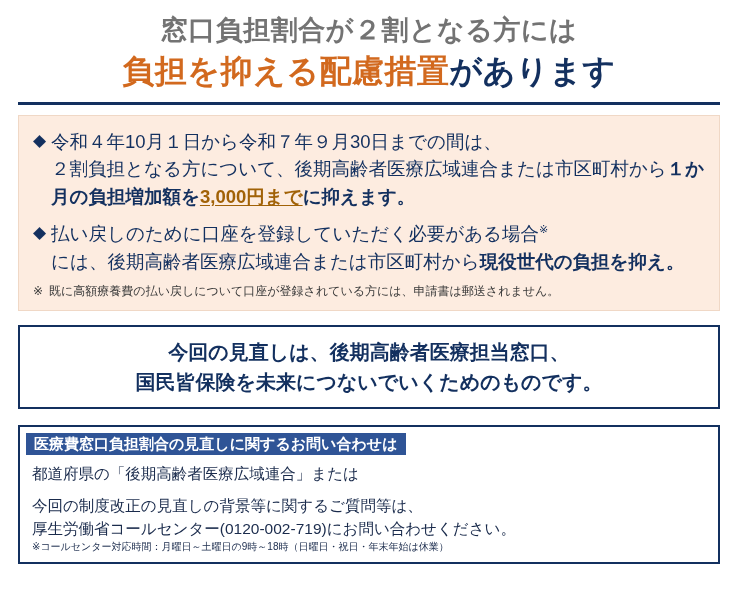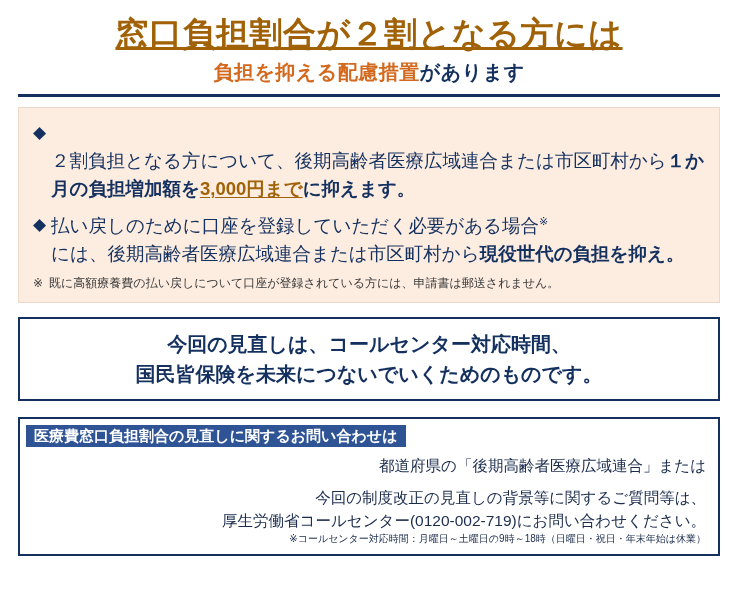--- a/index.html
+++ b/index.html
@@ -21,29 +21,28 @@
     box-sizing: border-box;
     padding: 0 18px;
   }
 
   
   .header {
     padding-top: 12px;
     text-align: center;
   }
   .header-line1 {
-    font-size: 33px;
-    font-weight: bold;
-    color: #a16207;
+    font-size: 27px;
+    font-weight: bold;
+    color: #737373;
     letter-spacing: 0.5px;
     line-height: 1.35;
-    text-decoration: underline;
   }
   .header-line2 {
-    font-size: 20px;
+    font-size: 32px;
     font-weight: bold;
     color: #13305f;
     letter-spacing: 0.5px;
     line-height: 1.35;
     margin-top: 2px;
   }
   .hl-accent {
     color: #d2691e;
   }
   .header-rule {
@@ -139,21 +138,20 @@
     font-weight: bold;
     padding: 1px 8px;
     display: inline-block;
     line-height: 1.3;
   }
   .contact-body {
     padding: 8px 12px 0 12px;
     font-size: 15.5px;
     color: #1a2b4c;
     line-height: 1.45;
-    text-align: right;
   }
   .contact-body p {
     margin: 0;
   }
   .contact-block + .contact-block {
     margin-top: 10px;
   }
   .contact-small {
     font-size: 10px;
     color: #1a2b4c;
@@ -169,37 +167,37 @@
   <div class="header">
     <div class="header-line1">窓口負担割合が２割となる方には</div>
     <div class="header-line2"><span class="hl-accent">負担を抑える配慮措置</span><span>があります</span></div>
     <div class="header-rule"></div>
   </div>
 
   <div class="beige-box">
 
     <div class="bullet-row">
       <span class="diamond">◆</span>
-      <span class="bullet-text"><br><span>２割負担となる方について、後期高齢者医療広域連合または市区町村から</span><span class="bold-navy">１か月の負担増加額を</span><span class="underline-amount">3,000円まで</span><span class="bold-navy">に抑えます。</span></span>
+      <span class="bullet-text"><span>令和４年10月１日から令和７年９月30日までの間は、</span><br><span>２割負担となる方について、後期高齢者医療広域連合または市区町村から</span><span class="bold-navy">１か月の負担増加額を</span><span class="underline-amount">3,000円まで</span><span class="bold-navy">に抑えます。</span></span>
     </div>
 
     <div class="bullet-row">
       <span class="diamond">◆</span>
       <span class="bullet-text"><span>払い戻しのために口座を登録していただく必要がある場合</span><span class="note-small">※</span><br><span>には、後期高齢者医療広域連合または市区町村から</span><span class="bold-navy">現役世代の負担を抑え。</span></span>
     </div>
 
     <div class="footnote">
       <span class="fn-mark">※</span>
       <span>既に高額療養費の払い戻しについて口座が登録されている方には、申請書は郵送されません。</span>
     </div>
 
   </div>
 
   <div class="message-box">
-    <div class="message-line">今回の見直しは、コールセンター対応時間、</div>
+    <div class="message-line">今回の見直しは、後期高齢者医療担当窓口、</div>
     <div class="message-line">国民皆保険を未来につないでいくためのものです。</div>
   </div>
 
   <div class="contact-box">
     <div class="contact-title-wrap">
       <span class="contact-title">医療費窓口負担割合の見直しに関するお問い合わせは</span>
     </div>
     <div class="contact-body">
       <div class="contact-block">
         <p>都道府県の「後期高齢者医療広域連合」または</p>

